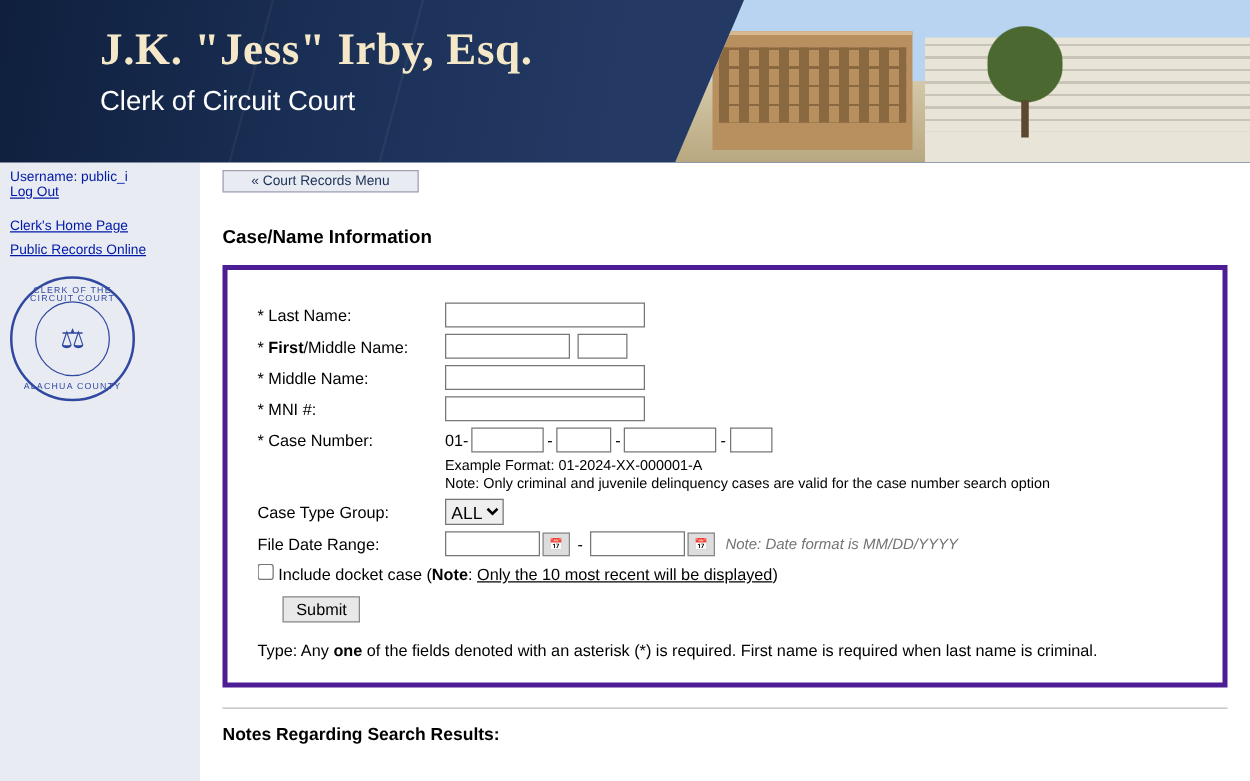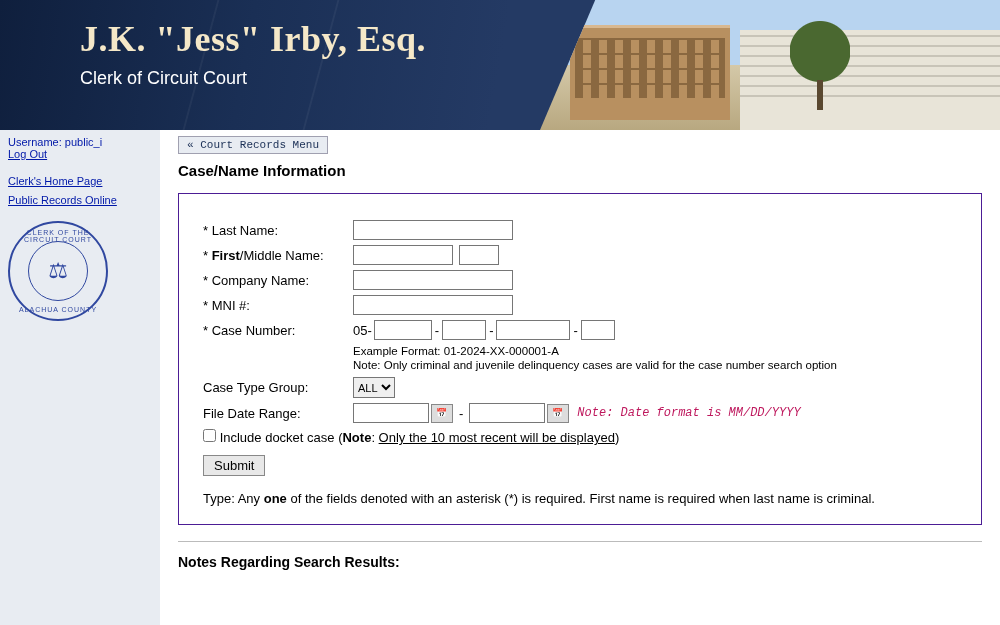--- a/index.html
+++ b/index.html
@@ -2,71 +2,71 @@
 <html><head>
 <meta charset="utf-8">
 <style>
 * { box-sizing: border-box; margin: 0; padding: 0; }
 body { font-family: Arial, Helvetica, sans-serif; font-size: 13px; background: #e8ecf2; width: 1000px; height: 625px; overflow: hidden; }
 
 .header-banner { height: 130px; background: linear-gradient(100deg, #0f1f3d 0%, #1a2f55 25%, #243a64 50%); position: relative; color: #f5e8c8; padding: 18px 0 0 80px; overflow: hidden; }
 .header-banner::before { content: ""; position: absolute; top:0; left:200px; width:2px; height:100%; background: rgba(255,255,255,.05); transform: skewX(-15deg);}
 .header-banner::after { content:""; position:absolute; top:0; left:320px; width:2px; height:100%; background: rgba(255,255,255,.05); transform:skewX(-15deg);}
 .header-title { font-family: "Times New Roman", serif; font-size: 36px; font-weight: bold; letter-spacing: 0.5px; }
-.header-subtitle { font-family: Arial, sans-serif; font-size: 18px; margin-top: 8px; color: #fff; font-weight: normal; }
+.header-subtitle { font-family: Arial, sans-serif; font-size: 22px; margin-top: 8px; color: #fff; font-weight: normal; }
 .header-photo { position: absolute; right: 0; top: 0; width: 460px; height: 130px; clip-path: polygon(12% 0, 100% 0, 100% 100%, 0 100%); background: linear-gradient(to bottom, #b8d4f0 0%, #b8d4f0 50%, #d4c8a8 50%, #b8a880 100%); }
 .bldg1 { position:absolute; left:30px; top:25px; width:160px; height:95px; background:#b89060; border-top:3px solid #d8b890;}
 .bldg1::before{content:"";position:absolute;top:10px;left:5px;right:5px;height:60px;background:repeating-linear-gradient(to right, #8a6840 0 8px, transparent 8px 16px), repeating-linear-gradient(to bottom, #8a6840 0 2px, transparent 2px 15px); }
 .bldg2 { position:absolute; right:0; top:30px; width:260px; height:100px; background:#e8e4d8;}
 .bldg2::before{content:"";position:absolute;top:5px;left:0;right:0;height:70px;background:repeating-linear-gradient(to bottom, #c8c4b8 0 2px, transparent 2px 10px);}
 .tree { position:absolute; right:150px; top:20px; width:60px; height:90px; background: radial-gradient(circle at 50% 35%, #4a6830 0 30px, transparent 31px);}
 .tree::after{content:"";position:absolute;bottom:0;left:27px;width:6px;height:30px;background:#5a4830;}
 
 .body-wrap { display:flex; height: calc(625px - 130px); }
 
 .sidebar { width: 160px; padding: 6px 8px; font-size: 11px; }
 .sidebar .user-line { color:#0018a8; }
 .sidebar a { color:#0018a8; text-decoration: underline; cursor: pointer; display:inline-block; }
 .sidebar .links-block { margin-top: 12px; font-size: 11px; line-height: 1.7; }
 .seal { margin-top: 12px; width: 100px; height: 100px; border: 2px solid #3048a0; border-radius: 50%; position: relative; display:flex; align-items:center; justify-content:center;}
 .seal-inner { width: 60px; height: 60px; border: 1px solid #3048a0; border-radius:50%; display:flex; align-items:center; justify-content:center; color:#3048a0; font-size:22px;}
 .seal-text-top { position:absolute; top:6px; width:100%; text-align:center; font-size:7px; color:#3048a0; letter-spacing:1px;}
 .seal-text-bot { position:absolute; bottom:6px; width:100%; text-align:center; font-size:7px; color:#3048a0; letter-spacing:1px;}
 
 .main { flex: 1; background: #fff; padding: 6px 18px 10px 18px; overflow: hidden; }
-.menu-btn { background:#e8ecf2; border: 1px solid #a0a0b0; padding: 2px 8px; font-size: 11px; cursor:pointer; color:#1a2f55; margin-bottom: 8px; font-family: Liberation Mono, monospace; }
+.menu-btn { background:#e8ecf2; border: 1px solid #a0a0b0; padding: 2px 22px; font-size: 11px; cursor:pointer; color:#1a2f55; margin-bottom: 27px; }
 h2.page-title { font-size: 15px; font-weight: bold; margin-bottom: 14px; }
 
-.form-box { border: 1px solid #4c1d95; padding: 26px 20px 16px 24px; font-size: 13px; }
+.form-box { border: 4px solid #4c1d95; padding: 26px 20px 16px 24px; font-size: 13px; }
 .form-row { display:flex; align-items:center; margin-bottom: 5px; }
 .form-label { width: 150px; }
 .form-label.req::before { content: "* "; }
 input[type=text] { border: 1px solid #767676; height: 20px; padding: 1px 3px; font-size: 13px; }
-select { border: 1px solid #767676; height: 21px; font-size: 11px; }
+select { border: 1px solid #767676; height: 21px; font-size: 14px; }
 
 .w-med { width: 160px; }
 .w-first { width: 100px; }
 .w-mid { width: 40px; margin-left: 6px; }
 .w-case-a { width: 58px; }
 .w-case-b { width: 44px; }
 .w-case-c { width: 74px; }
 .w-case-d { width: 34px; }
 .case-sep { margin: 0 3px; }
 .case-prefix { margin-right: 2px; }
 
 .sub-note { margin-left: 150px; font-size: 11.5px; margin-bottom: 2px; margin-top: 2px; }
-.hint { font-style: italic; color: #be185d; font-size: 12px; margin-left: 8px; font-family: Liberation Mono, monospace; }
+.hint { font-style: italic; color: #737373; font-size: 12px; margin-left: 8px; }
 
 .cal-btn { display:inline-flex; width:22px; height:19px; border:1px solid #888; background:#ddd; align-items:center; justify-content:center; margin-left:2px; cursor:pointer; font-size:9px; color:#a03030; vertical-align:middle;}
 .date-sep { margin: 0 6px; }
 
 .docket-row { margin-top: 6px; margin-bottom: 6px; }
 .docket-row label u { text-decoration: underline; }
 
-.submit-btn { background:#e8e8e8; border:1px solid #888; padding: 2px 10px; font-size:13px; cursor:pointer; margin-top:4px; }
+.submit-btn { background:#e8e8e8; border:1px solid #888; padding: 2px 10px; font-size:13px; cursor:pointer; margin-top:4px;margin-left:20px; }
 
 .form-note { margin-top: 14px; font-size: 13px; line-height: 1.4; }
 
 hr.sep { margin: 16px 0 12px; border:none; border-top:1px solid #bbb; }
 h3.sub-head { font-size: 14px; font-weight: bold; }
 </style>
 </head>
 <body>
 
 <div class="header-banner">
@@ -107,32 +107,32 @@
         <input type="text" class="w-med" style="">
       </div>
 
       <div class="form-row">
         <span class="form-label">* <b>First</b><span>/Middle Name:</span></span>
         <input type="text" class="w-first" style="">
         <input type="text" class="w-mid" style="">
       </div>
 
       <div class="form-row">
-        <span class="form-label req">Company Name:</span>
+        <span class="form-label req">Middle Name:</span>
         <input type="text" class="w-med" style="">
       </div>
 
       <div class="form-row">
         <span class="form-label req">MNI #:</span>
         <input type="text" class="w-med" style="">
       </div>
 
       <div class="form-row">
         <span class="form-label req">Case Number:</span>
-        <span class="case-prefix">05-</span>
+        <span class="case-prefix">01-</span>
         <input type="text" class="w-case-a" style="">
           <span class="case-sep">-</span>
         <input type="text" class="w-case-b" style="">
           <span class="case-sep">-</span>
         <input type="text" class="w-case-c" style="">
           <span class="case-sep">-</span>
         <input type="text" class="w-case-d" style="">
       </div>
       <div class="sub-note">Example Format: 01-2024-XX-000001-A</div>
       <div class="sub-note">Note: Only criminal and juvenile delinquency cases are valid for the case number search option</div>

